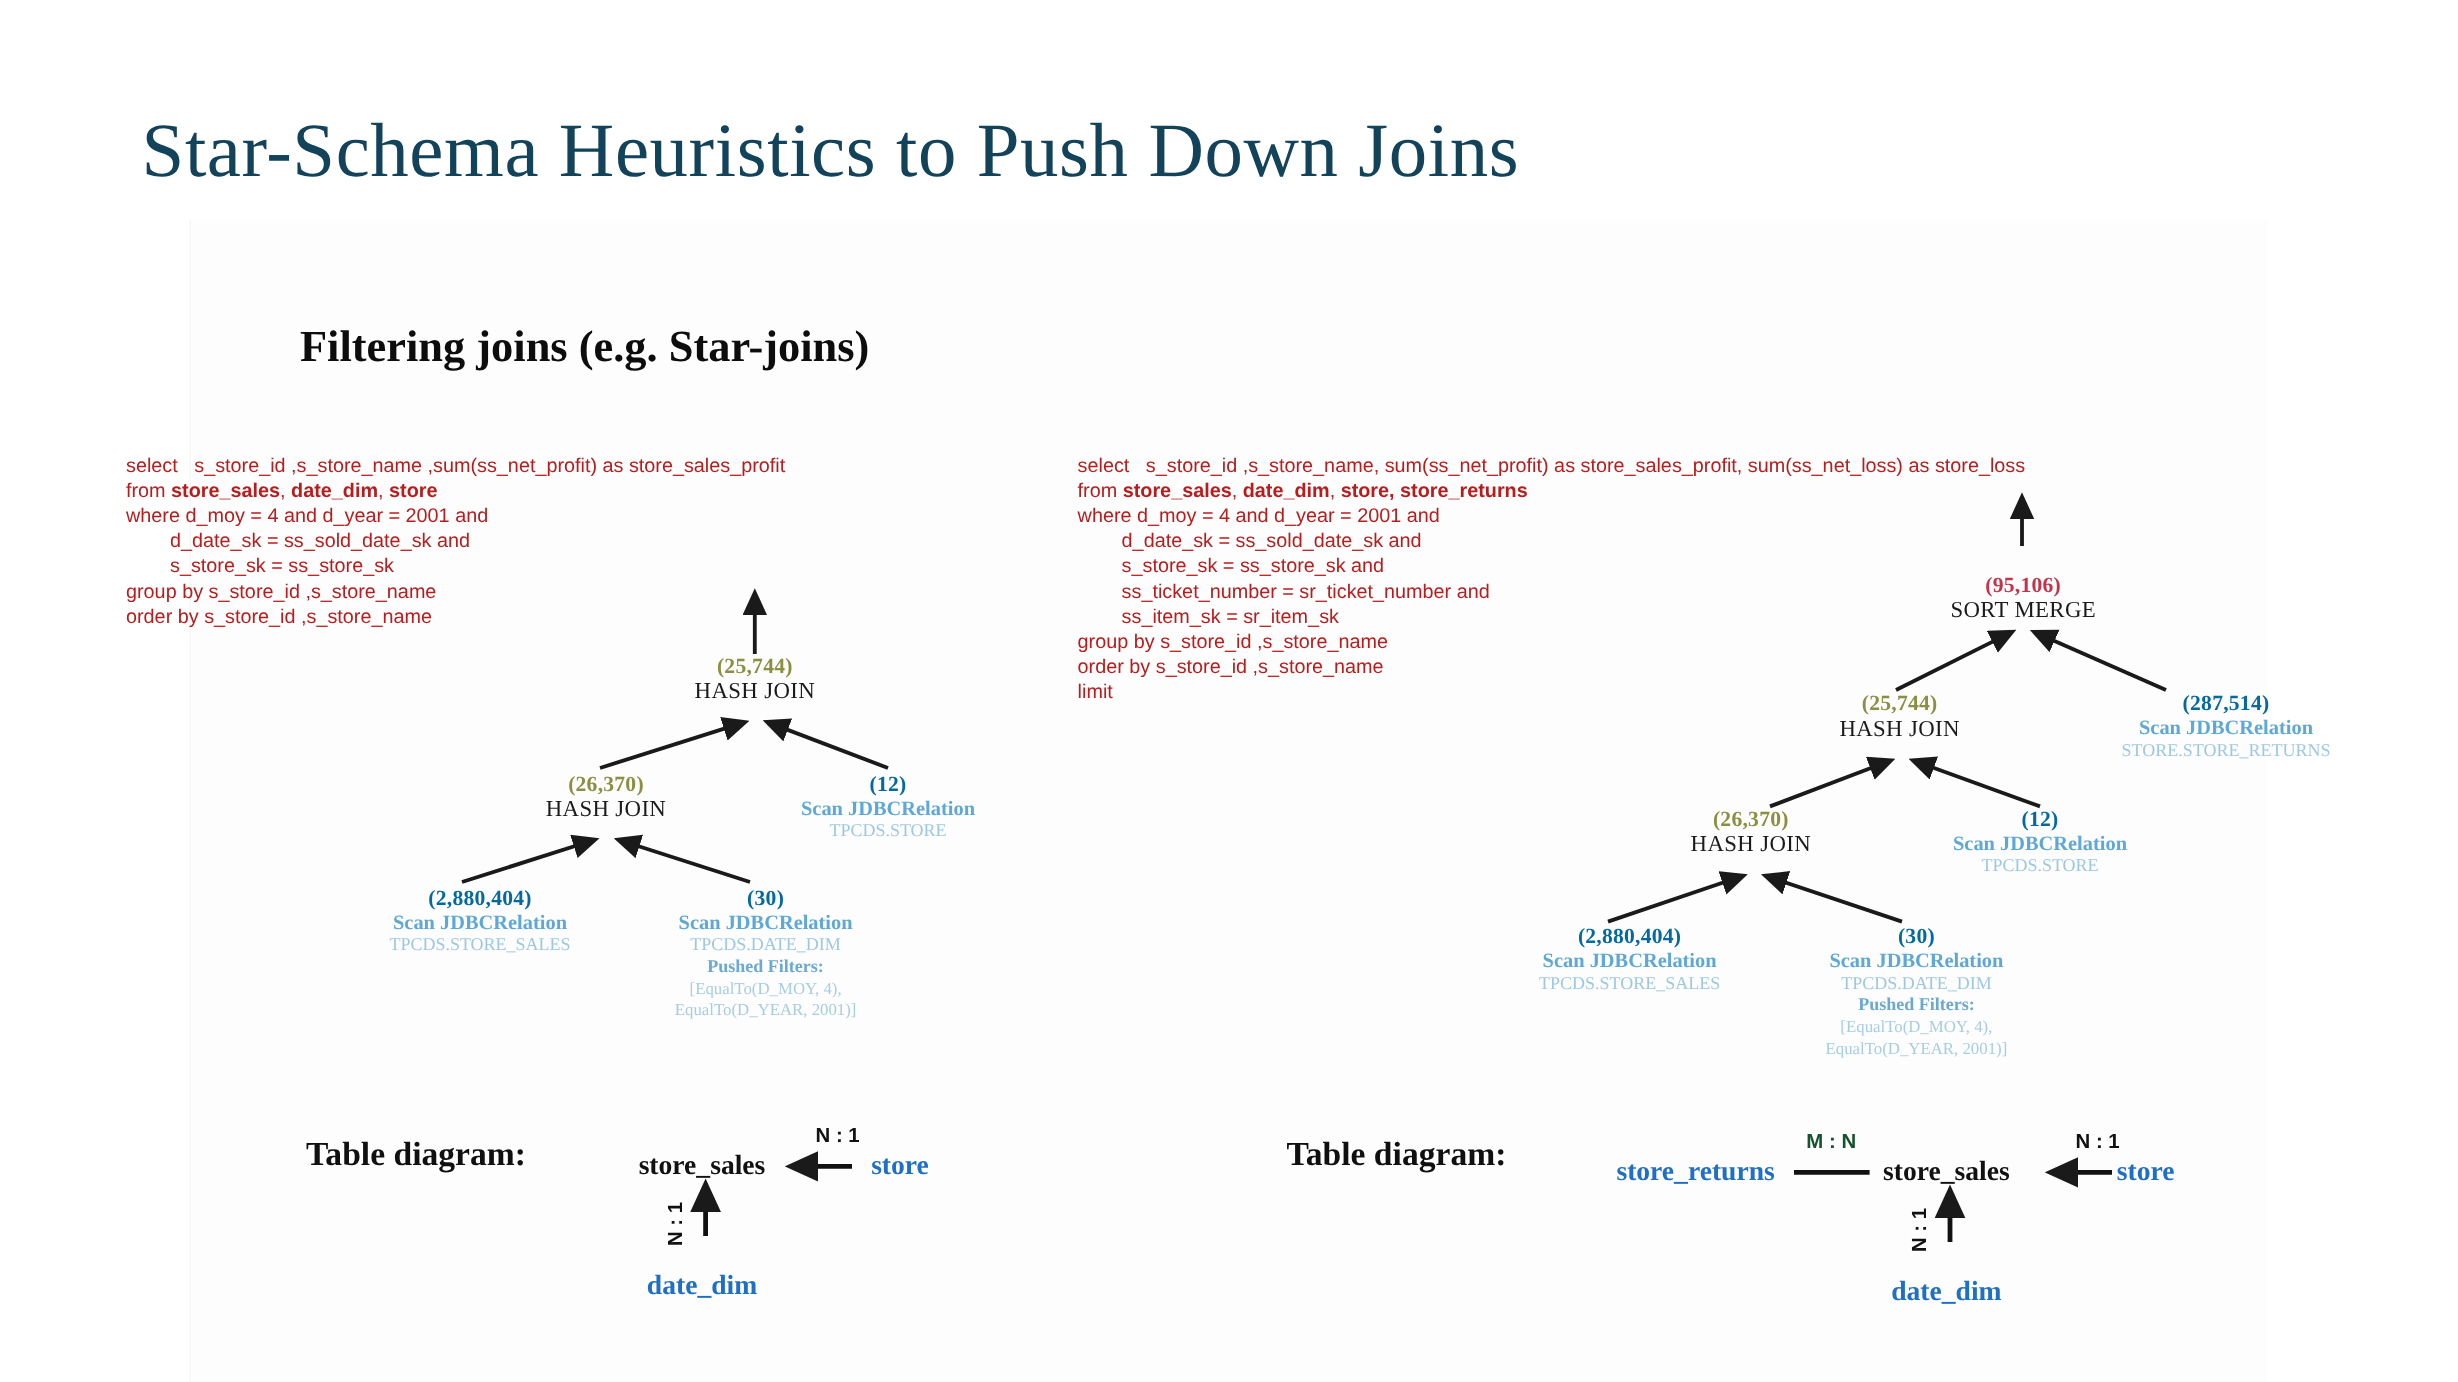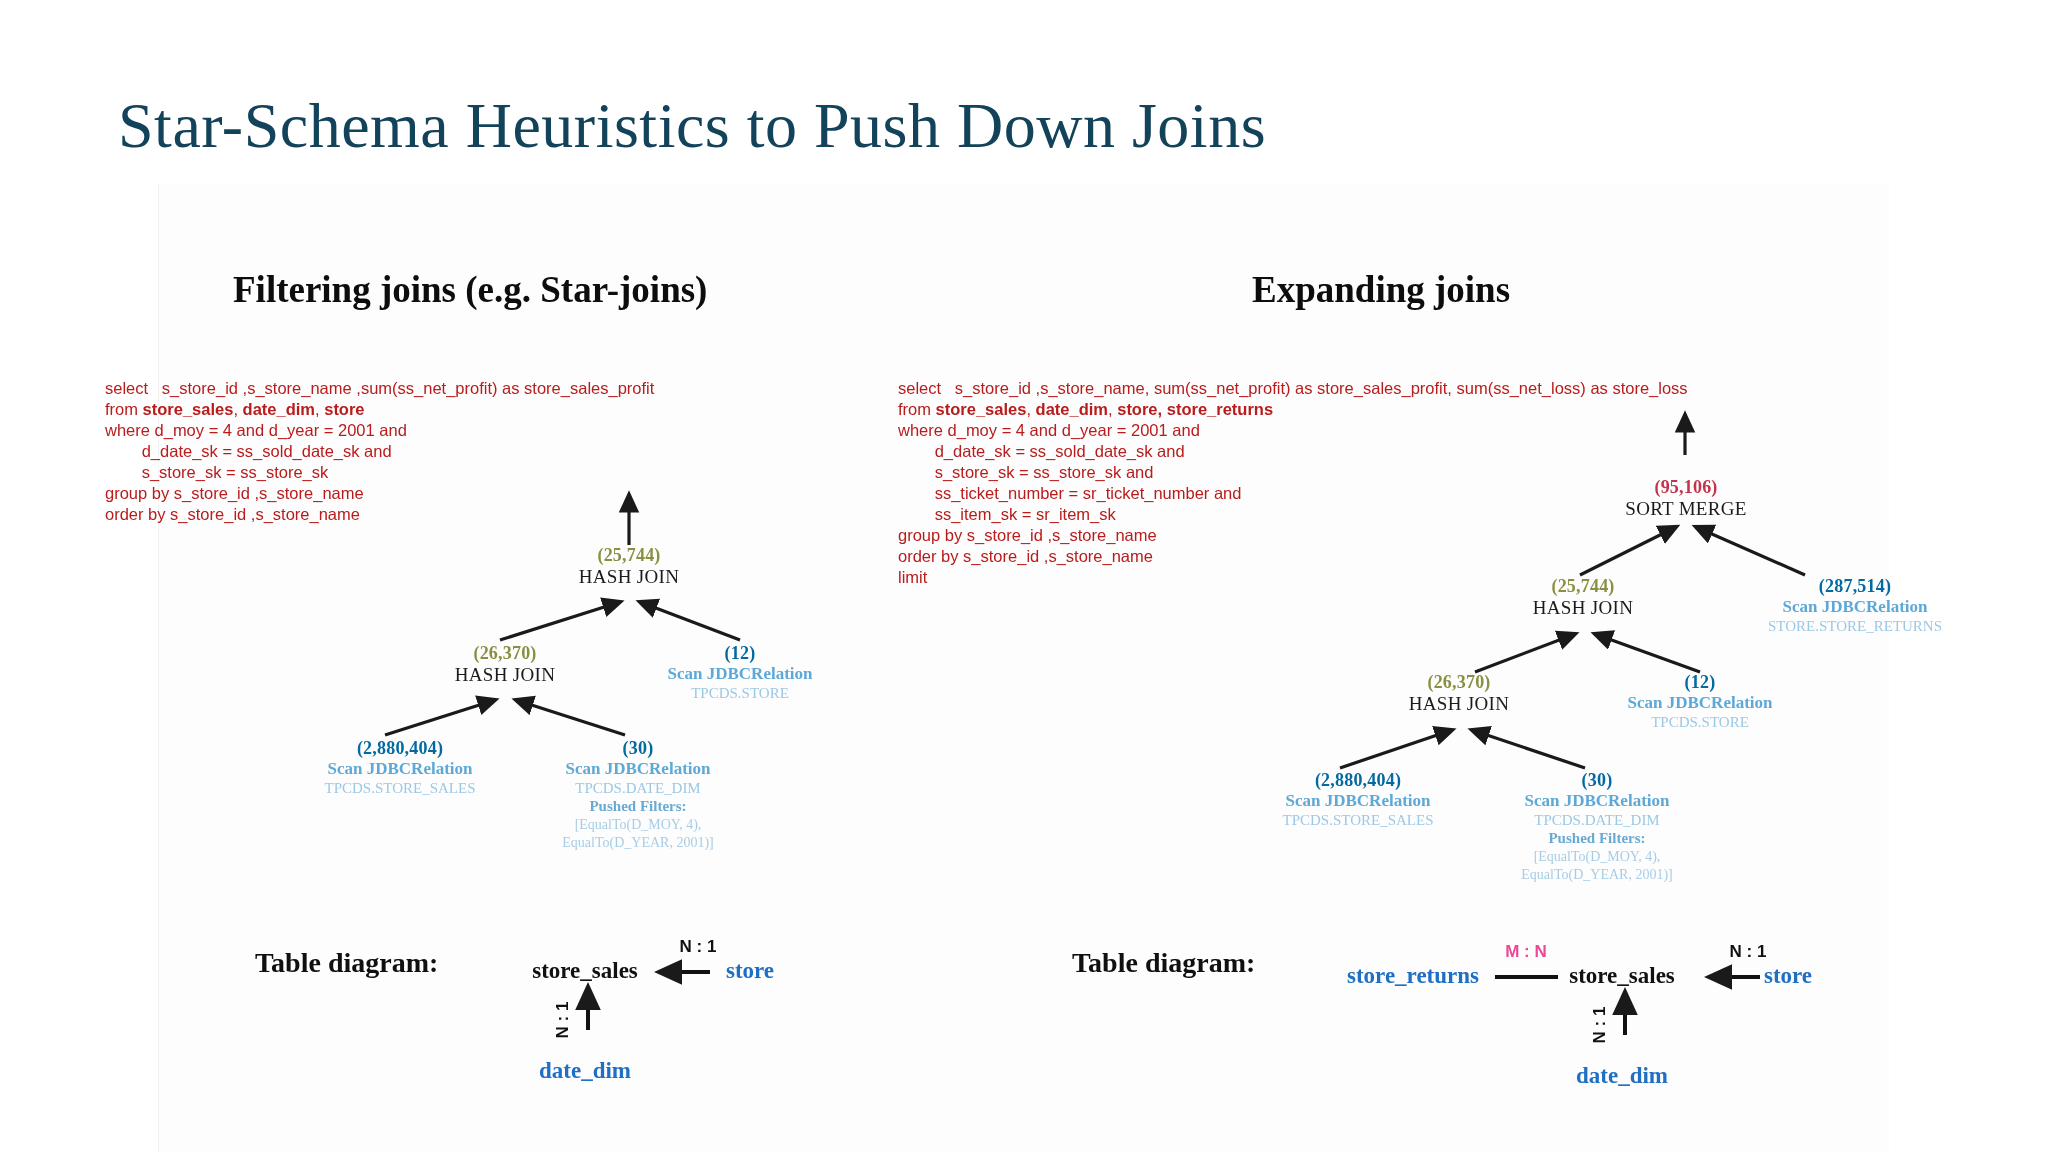--- a/index.html
+++ b/index.html
@@ -48,21 +48,21 @@
   }
 
   .section-heading {
     position: absolute;
     font-family: "Liberation Serif", serif;
     font-weight: bold;
     font-size: 37px;
     color: #0d0d0d;
     white-space: nowrap;
   }
-  #heading-left  { left: 233px;  top: 268px; }
+  #heading-left  { left: 250px;  top: 268px; }
   #heading-right { left: 1252px; top: 268px; }
 
   .sql-block {
     position: absolute;
     font-family: "Liberation Sans", sans-serif;
     font-size: 16.5px;
     line-height: 21px;
     color: #b91c1c;
     white-space: pre;
   }
@@ -154,38 +154,37 @@
 
   .card {
     position: absolute;
     font-family: "Liberation Sans", sans-serif;
     font-weight: bold;
     font-size: 17px;
     white-space: nowrap;
     transform: translateX(-50%);
   }
   .card.black { color: #111111; }
-  .card.red   { color: #ec4899; }
+  .card.red   { color: #14532d; }
   .card.vert  {
     transform: translateX(-50%) rotate(-90deg);
     transform-origin: center center;
   }
 </style>
 </head>
 <body>
 
 <div id="slide">
 
   <div class="panel-shade"></div>
 
   <div class="title">Star-Schema Heuristics to Push Down Joins</div>
 
   <div class="section-heading" id="heading-left">Filtering joins (e.g. Star-joins)</div>
 
-  <div class="section-heading" id="heading-right">Expanding joins</div>
 
   <div class="sql-block" id="sql-left">select   s_store_id ,s_store_name ,sum(ss_net_profit) as store_sales_profit
 from <b>store_sales</b>, <b>date_dim</b>, <b>store</b>
 where d_moy = 4 and d_year = 2001 and
         d_date_sk = ss_sold_date_sk and
         s_store_sk = ss_store_sk
 group by s_store_id ,s_store_name
 order by s_store_id ,s_store_name</div>
 
   <div class="sql-block" id="sql-right">select   s_store_id ,s_store_name, sum(ss_net_profit) as store_sales_profit, sum(ss_net_loss) as store_loss

